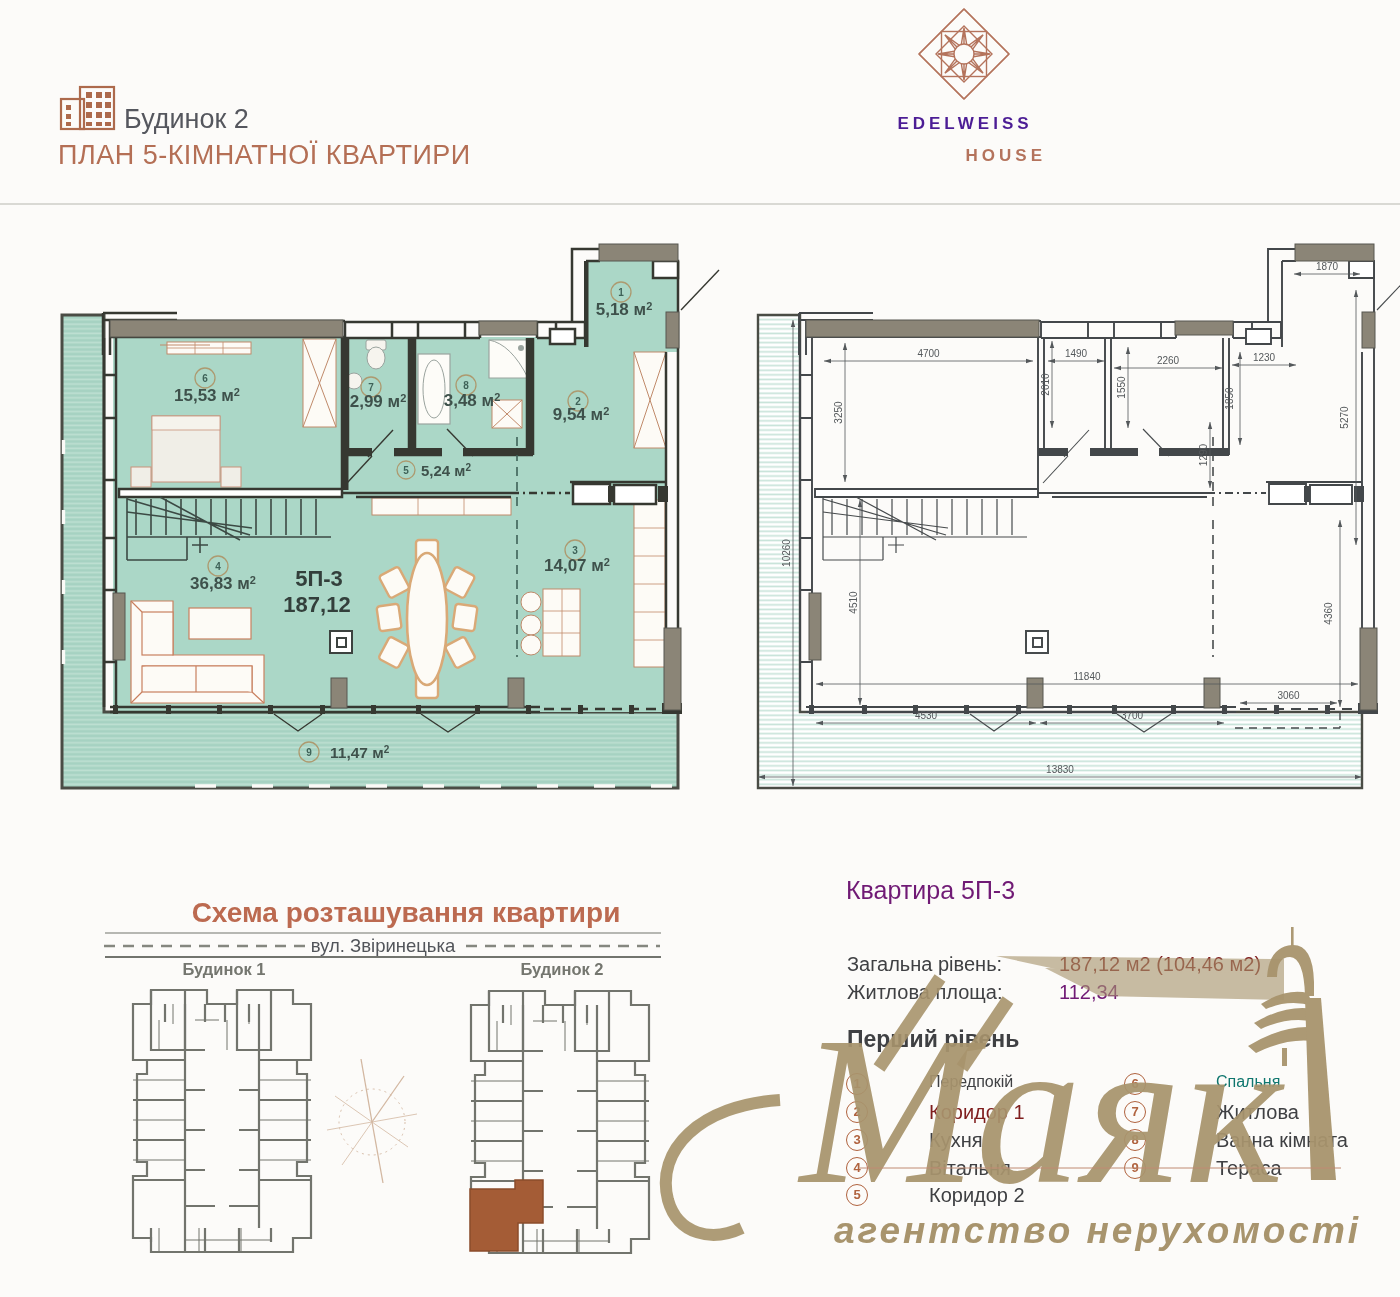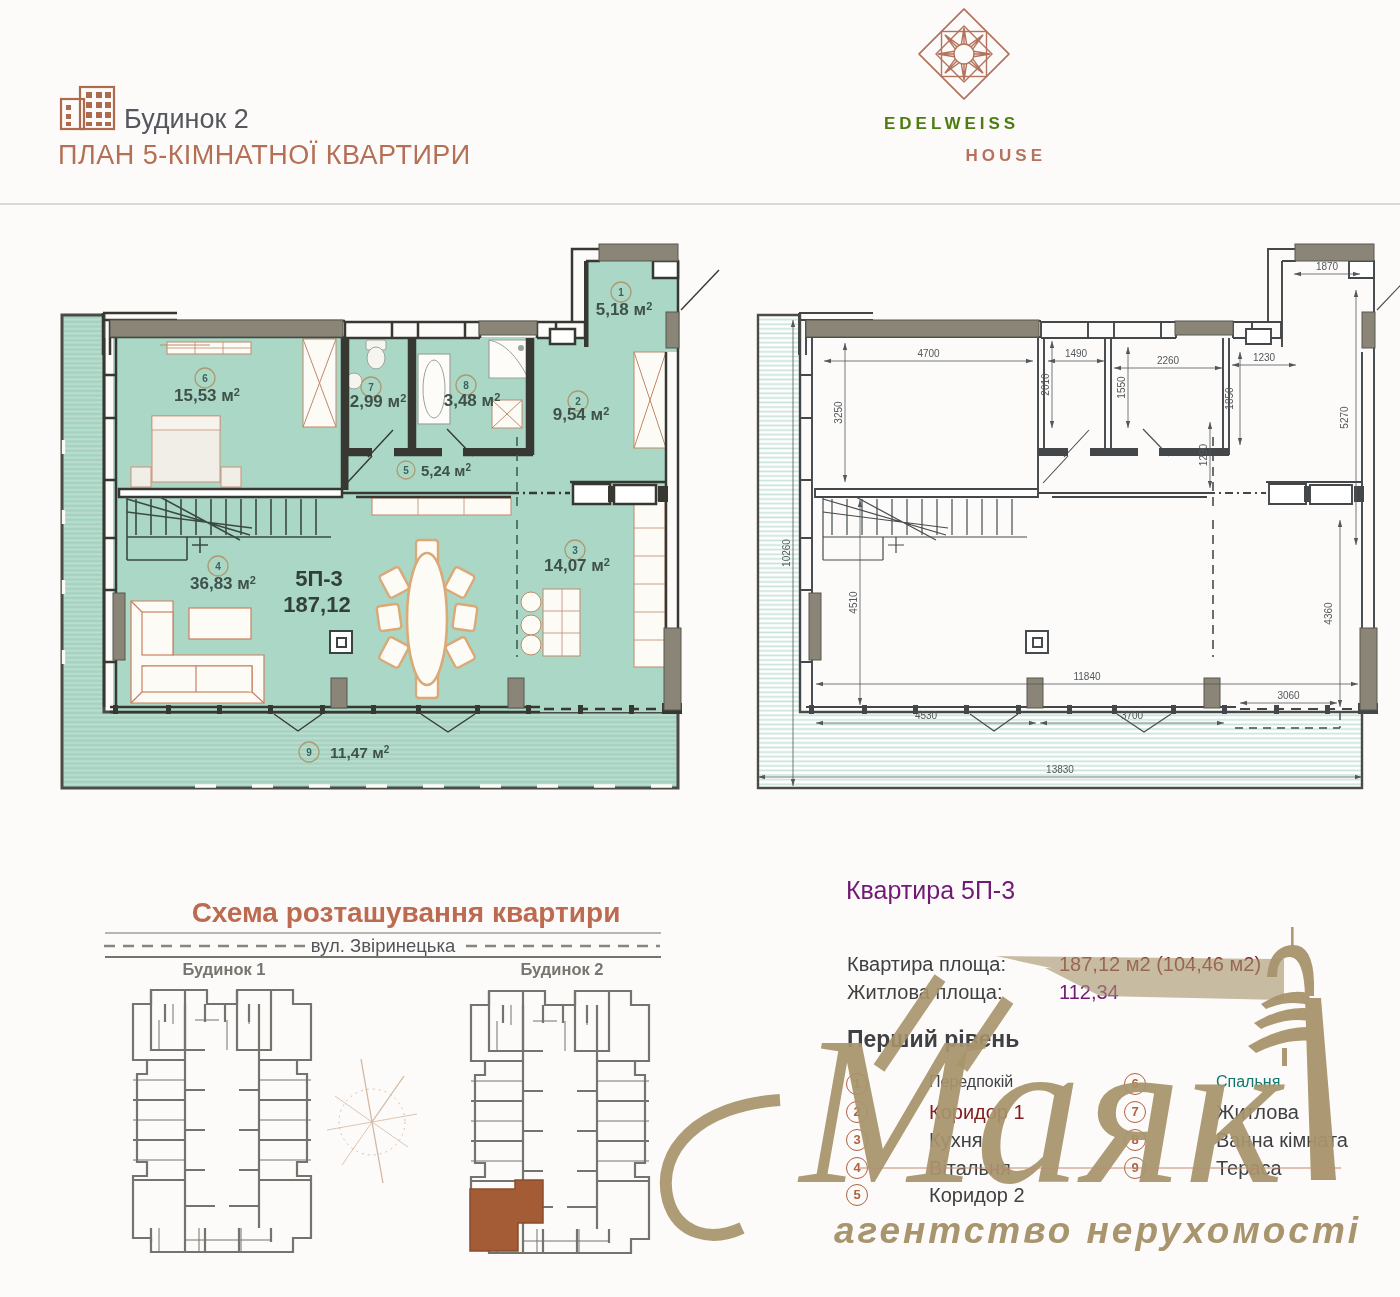--- a/index.html
+++ b/index.html
@@ -42,21 +42,21 @@
 <g fill="none" stroke="#b4735c" stroke-width="1.4">
       <path d="M964,9 L1009,54 L964,99 L919,54 Z"></path>
       <path d="M964,26 L992,54 L964,82 L936,54 Z"></path>
       <rect x="941.5" y="31.5" width="45" height="45"></rect>
       <path d="M961.3,44.5 L964.0,27.9 L966.7,44.5 M964,54 L964.0,27.9 M968.8,45.3 L983.1,34.9 L972.7,49.2 M964,54 L983.1,34.9 M973.5,51.3 L990.1,54.0 L973.5,56.7 M964,54 L990.1,54.0 M972.7,58.8 L983.1,73.1 L968.8,62.7 M964,54 L983.1,73.1 M966.7,63.5 L964.0,80.1 L961.3,63.5 M964,54 L964.0,80.1 M959.2,62.7 L944.9,73.1 L955.3,58.8 M964,54 L944.9,73.1 M954.5,56.7 L937.9,54.0 L954.5,51.3 M964,54 L937.9,54.0 M955.3,49.2 L944.9,34.9 L959.2,45.3 M964,54 L944.9,34.9"></path>
       <circle cx="964" cy="54" r="10" fill="#fcfbf9" stroke="#b4735c"></circle>
       <path d="M919,54 L964,9 M964,9 L1009,54 M1009,54 L964,99 M964,99 L919,54"></path>
     </g>
 </svg>
 
-<div style="position:absolute;left:884px;top:114px;width:162px;text-align:left;font-size:17px;font-weight:700;color:#4d7c0f;letter-spacing:4px">EDELWEISS</div>
+<div style="position:absolute;left:884px;top:114px;width:162px;text-align:center;font-size:17px;font-weight:700;color:#4c1d95;letter-spacing:4px">EDELWEISS</div>
 <div style="position:absolute;left:884px;top:146px;width:162px;text-align:right;font-size:17px;font-weight:700;color:#b4735c;letter-spacing:4px">HOUSE</div>
 
 <svg width="0" height="0" style="position:absolute">
 <defs>
 <g id="wallsL">
 
 <g>
           <path d="M110,321 h235 M110,337 h235" stroke="currentColor" fill="none"></path>
         </g>
 
@@ -727,21 +727,21 @@
       <line x1="372" y1="1122" x2="404" y2="1076" stroke="#c5a184" stroke-width="1.3"></line>
       <line x1="372" y1="1122" x2="342" y2="1165" stroke="#c5a184" stroke-width="0.8"></line>
       <line x1="372" y1="1122" x2="335" y2="1096" stroke="#c5a184" stroke-width="0.8"></line>
       <line x1="372" y1="1122" x2="408" y2="1147" stroke="#c5a184" stroke-width="0.8"></line>
 <circle cx="372" cy="1122" r="33" fill="none" stroke="#c5a184" stroke-width="0.9" stroke-dasharray="2 4"></circle>
     </g>
 </svg>
 
 <div style="position:absolute;left:846px;top:876px;font-size:25px;font-weight:400;color:#701a75">Квартира 5П-3</div>
 
-<div style="position:absolute;left:847px;top:953px;font-size:20px;color:#3f4043">Квартира площа:</div>
+<div style="position:absolute;left:847px;top:953px;font-size:20px;color:#3f4043">Загальна рівень:</div>
 <div style="position:absolute;left:1059px;top:953px;font-size:20px;color:#7f1d1d">187,12 м2 (104,46 м2)</div>
 
 <div style="position:absolute;left:847px;top:981px;font-size:20px;color:#3f4043">Житлова площа:</div>
 <div style="position:absolute;left:1059px;top:981px;font-size:20px;color:#701a75">112,34</div>
 
 <div style="position:absolute;left:847px;top:1026px;font-size:23px;font-weight:700;color:#3f4043">Перший рівень</div>
 
 <div style="position:absolute;left:846px;top:1073px;width:20px;height:20px;border:1.6px solid #b0633f;border-radius:50%;color:#b0633f;font-size:13px;font-weight:700;text-align:center;line-height:20px">1</div>
 <div style="position:absolute;left:929px;top:1073px;font-size:16px;color:#3f4043">Передпокій</div>
 <div style="position:absolute;left:846px;top:1101px;width:20px;height:20px;border:1.6px solid #b0633f;border-radius:50%;color:#b0633f;font-size:13px;font-weight:700;text-align:center;line-height:20px">2</div>

